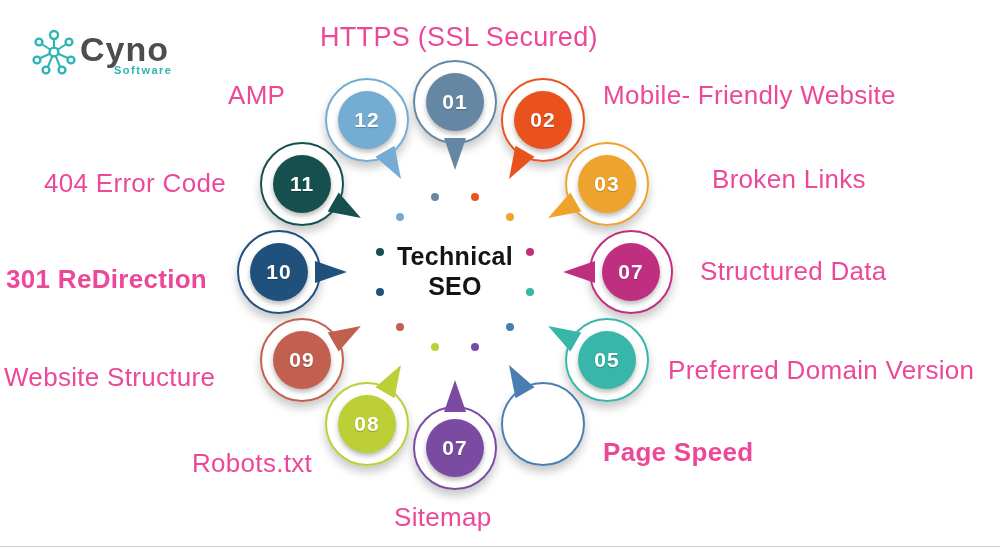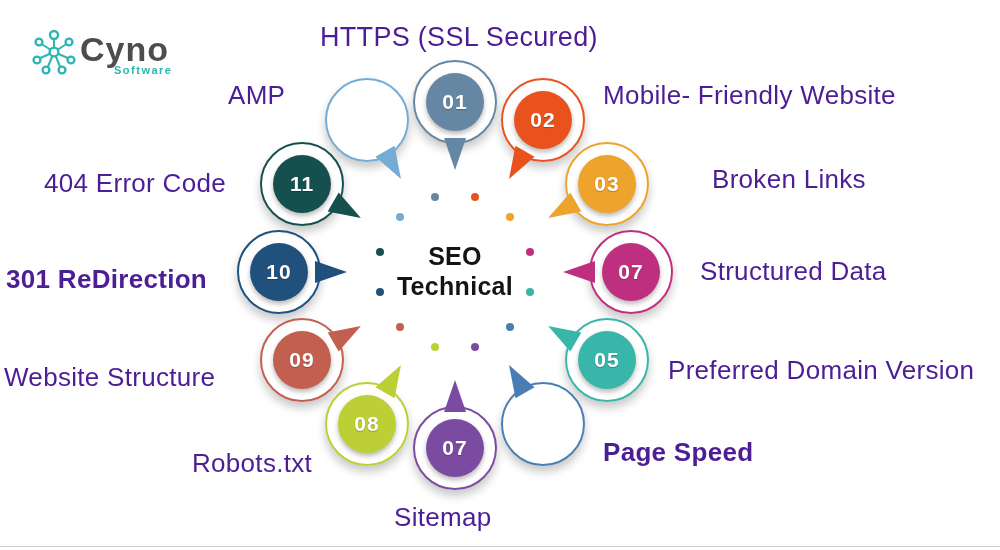--- a/index.html
+++ b/index.html
@@ -8,21 +8,21 @@
     position:relative;
     background:#ffffff;
     overflow:hidden;
     font-family:"Liberation Sans", sans-serif;
   }
 
   
   .label {
     position:absolute;
     font-size:26px;
-    color:#4c1d95;
+    color:#ec4899;
     white-space:nowrap;
     letter-spacing:.3px;
   }
   .lbl-1  { left:320px; top:22px;  font-size:27px; }
   .lbl-2  { left:603px; top:80px;  }
   .lbl-3  { left:712px; top:164px; }
   .lbl-4  { left:700px; top:256px; }
   .lbl-5  { left:668px; top:355px; }
   .lbl-6  { left:603px; top:437px;font-weight:bold; }
   .lbl-7  { left:394px; top:502px; }
@@ -146,22 +146,22 @@
       </g>
     </svg>
   </span>
   <div class="logo-text">
     <span class="brand">Cyno</span>
     <span class="sub">Software</span>
   </div>
 </div>
 
 <div class="center-title">
+  <div>Technical</div>
   <div>SEO</div>
-  <div>Technical</div>
 </div>
 
 <span class="dot dot-1" style="--c: #6587a3;"></span>
 <span class="dot dot-2" style="--c: #e9521d;"></span>
 <span class="dot dot-3" style="--c: #eda32c;"></span>
 <span class="dot dot-4" style="--c: #bf2f7f;"></span>
 <span class="dot dot-5" style="--c: #38b6aa;"></span>
 <span class="dot dot-6" style="--c: #4a7eb3;"></span>
 <span class="dot dot-7" style="--c: #7a4ba0;"></span>
 <span class="dot dot-8" style="--c: #bccf35;"></span>
@@ -244,20 +244,21 @@
       <span class="tri"></span>
     </div>
   <span class="ring"></span>
   <span class="inner">11</span>
 </div>
 <div class="badge item-12" style="--c: #74acd3;">
   <div class="rot r-12">
       <span class="tri"></span>
     </div>
   <span class="ring"></span>
+  <span class="inner">12</span>
 </div>
 
 <span class="label lbl-1">HTTPS (SSL Secured)</span>
 <span class="label lbl-2">Mobile- Friendly Website</span>
 <span class="label lbl-3">Broken Links</span>
 <span class="label lbl-4">Structured Data</span>
 <span class="label lbl-5">Preferred Domain Version</span>
 <span class="label lbl-6">Page Speed</span>
 <span class="label lbl-7">Sitemap</span>
 <span class="label lbl-8">Robots.txt</span>

